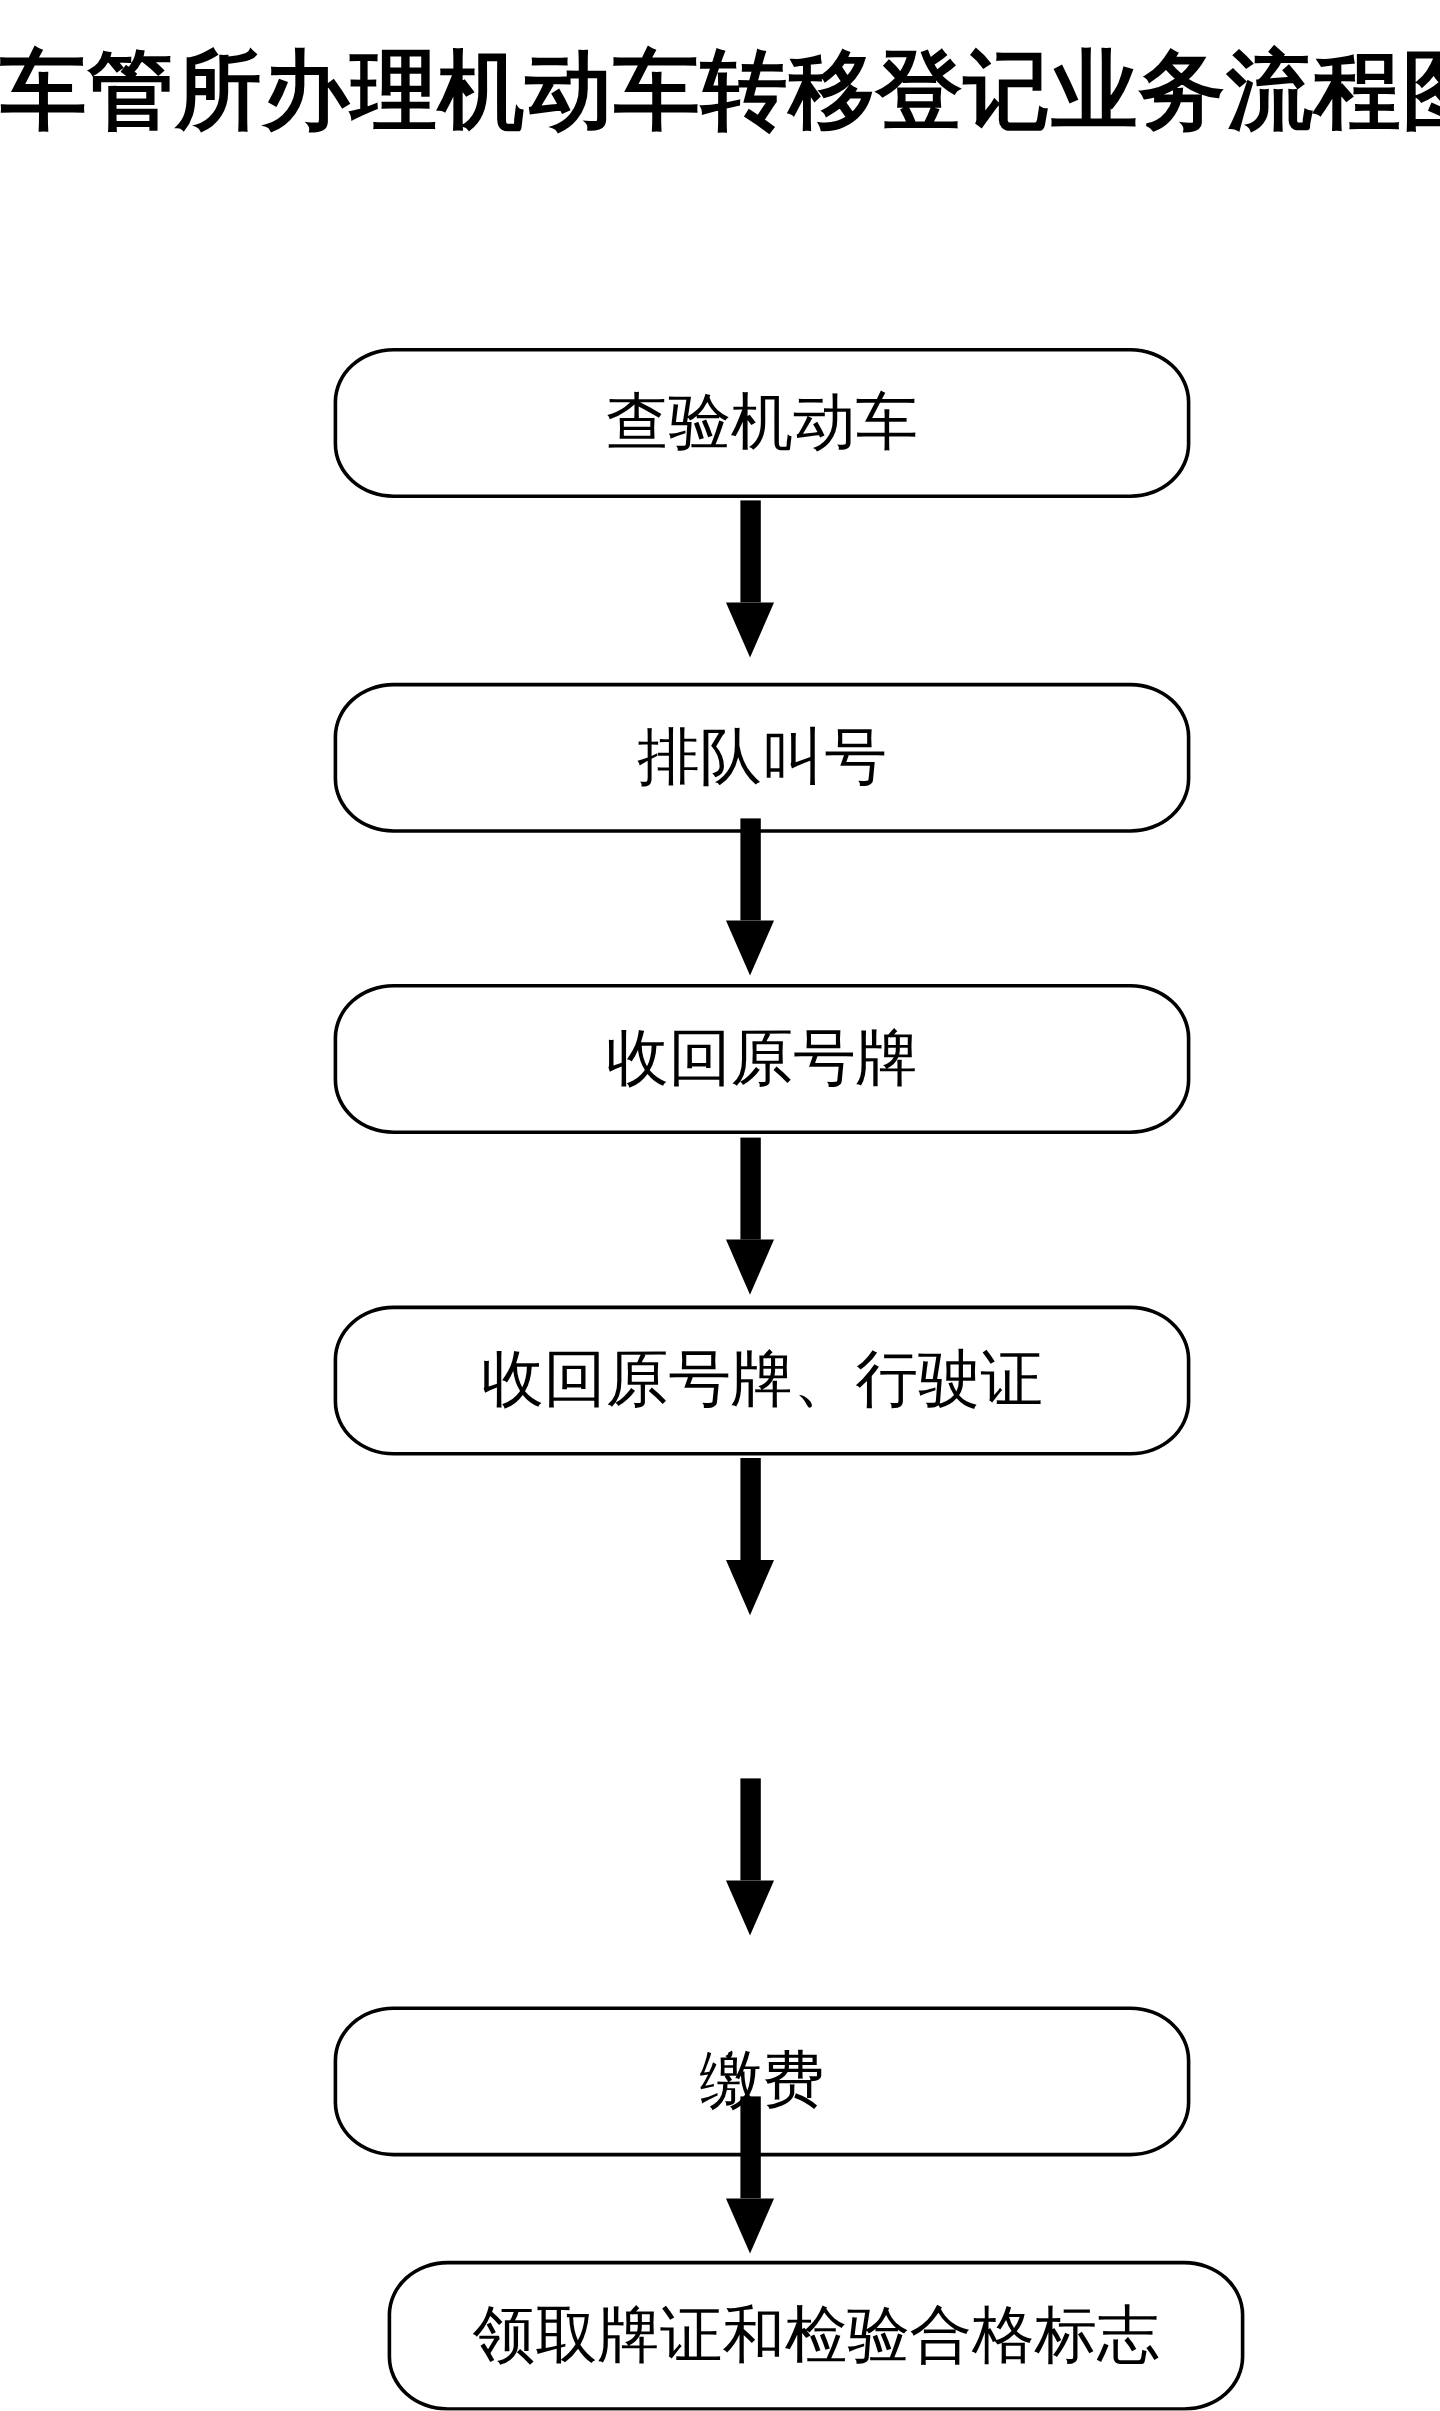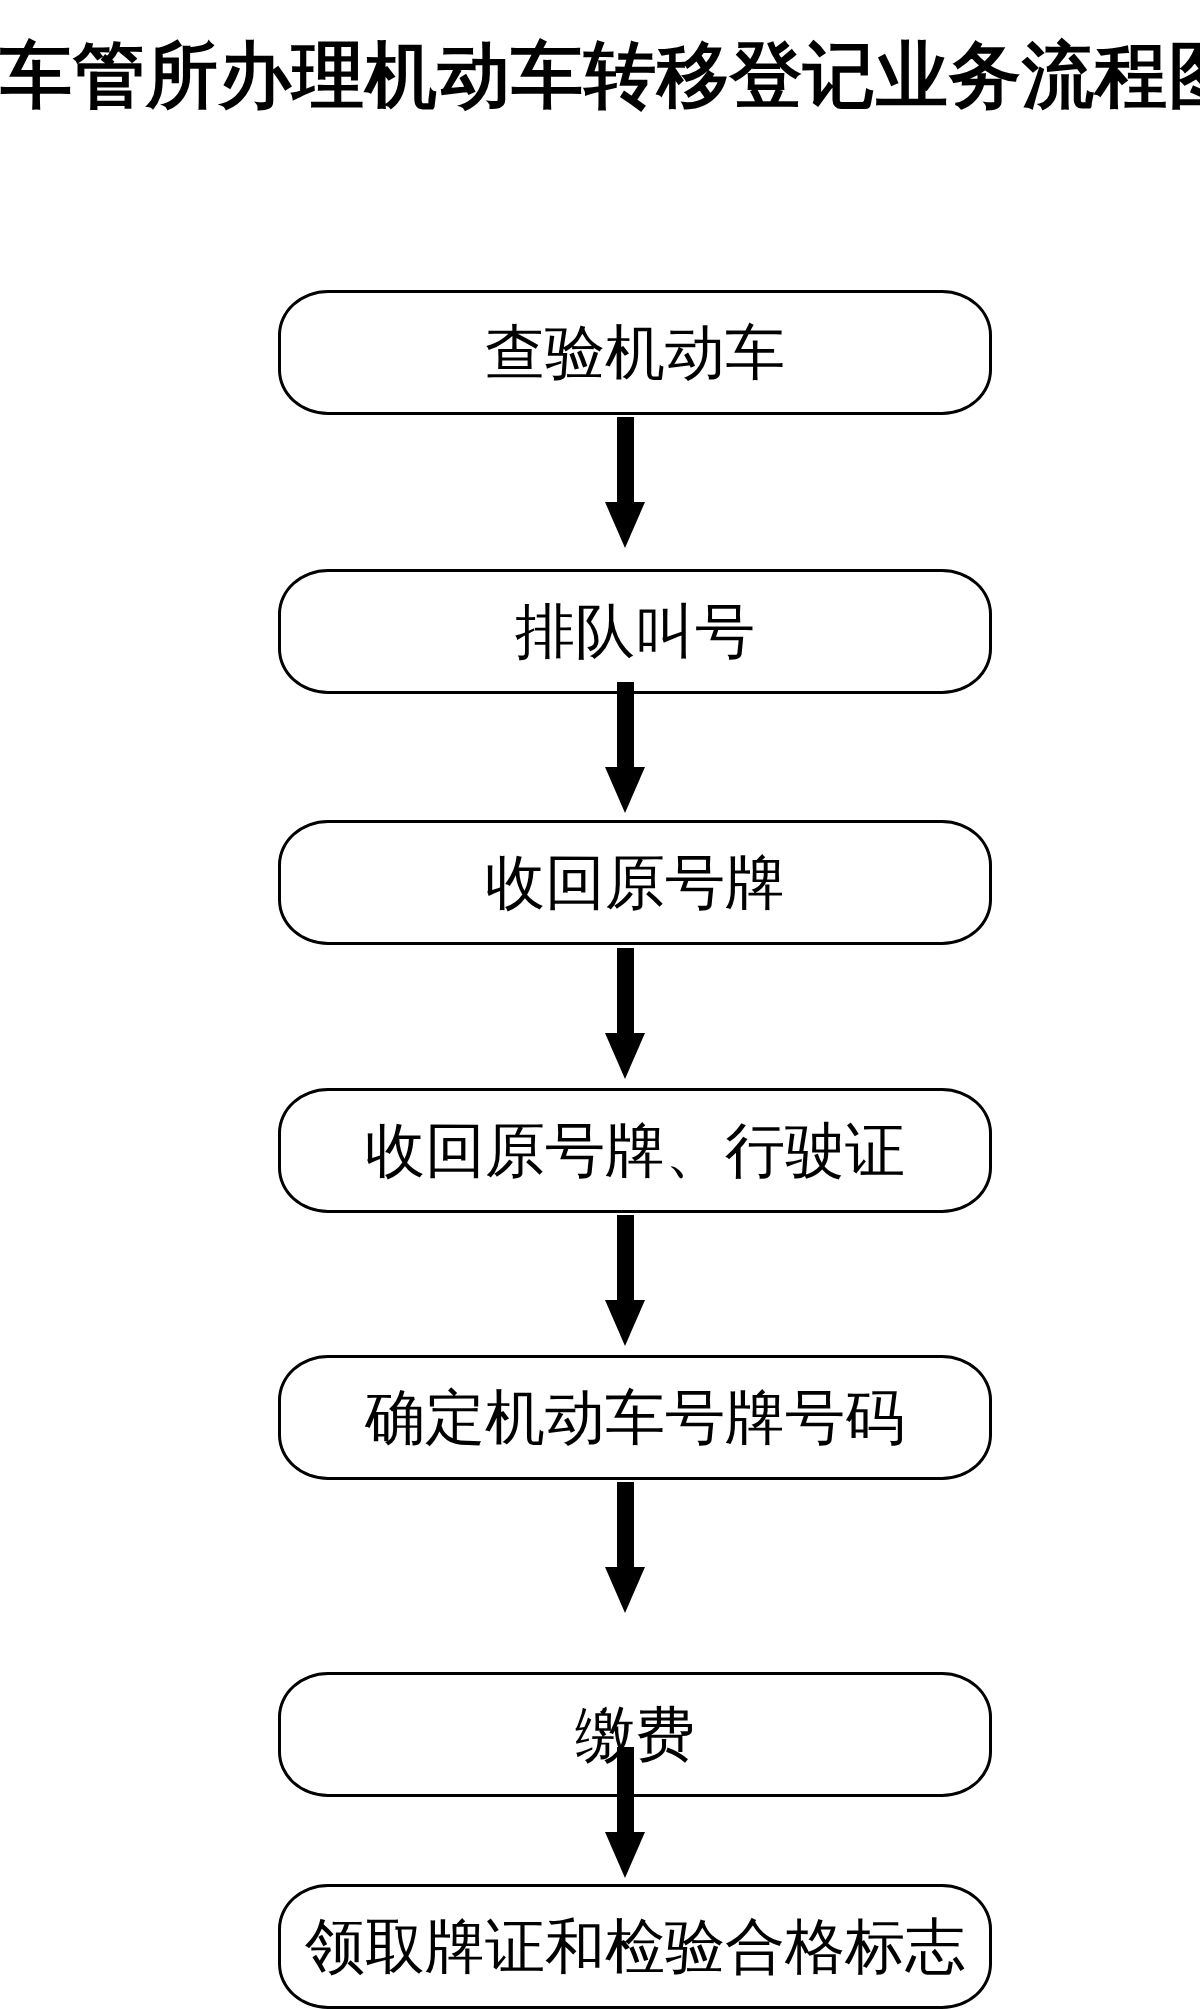--- a/index.html
+++ b/index.html
@@ -36,21 +36,21 @@
     width: 708px;               
     height: 119px;              
     border: 3px solid #000000;
     border-radius: 50px / 45px;
     background: #ffffff;
     display: flex;
     align-items: center;
     justify-content: center;
   }
   .node-label {
-    font-size: 60px;
+    font-size: 52px;
     line-height: 1;
     white-space: nowrap;
     color: #000000;
   }
   .arrow {
     position: absolute;
     left: 605px;                
     width: 40px;
     display: flex;
     flex-direction: column;
@@ -68,21 +68,21 @@
     border-right: 20px solid transparent;
     border-top: 46px solid #000000;
   }
   
   #node-0 { top: 290px; }
   #node-1 { top: 569px; }
   #node-2 { top: 820px; }
   #node-3 { top: 1088px; justify-content: center; }
   #node-4 { top: 1355px; }
   #node-5 { top: 1672px; }
-  #node-6 { top: 1884px; }
+  #node-6 { top: 1884px; margin-left: 45px; }
   #arrow-0 { top: 417px; }
   #arrow-1 { top: 682px; }
   #arrow-2 { top: 948px; }
   #arrow-3 { top: 1215px; }
   #arrow-4 { top: 1482px; }
   #arrow-5 { top: 1747px; }
 </style>
 </head>
 <body>
 
@@ -119,23 +119,20 @@
 
   <div class="node" id="node-3">
     <span class="node-label">收回原号牌、行驶证</span>
   </div>
 
   <div class="arrow" id="arrow-3">
     <div class="arrow-shaft"></div>
     <div class="arrow-head"></div>
   </div>
 
-  <div class="node" id="node-4">
-    <span class="node-label">确定机动车号牌号码</span>
-  </div>
 
   <div class="arrow" id="arrow-4">
     <div class="arrow-shaft"></div>
     <div class="arrow-head"></div>
   </div>
 
   <div class="node" id="node-5">
     <span class="node-label">缴费</span>
   </div>
 

